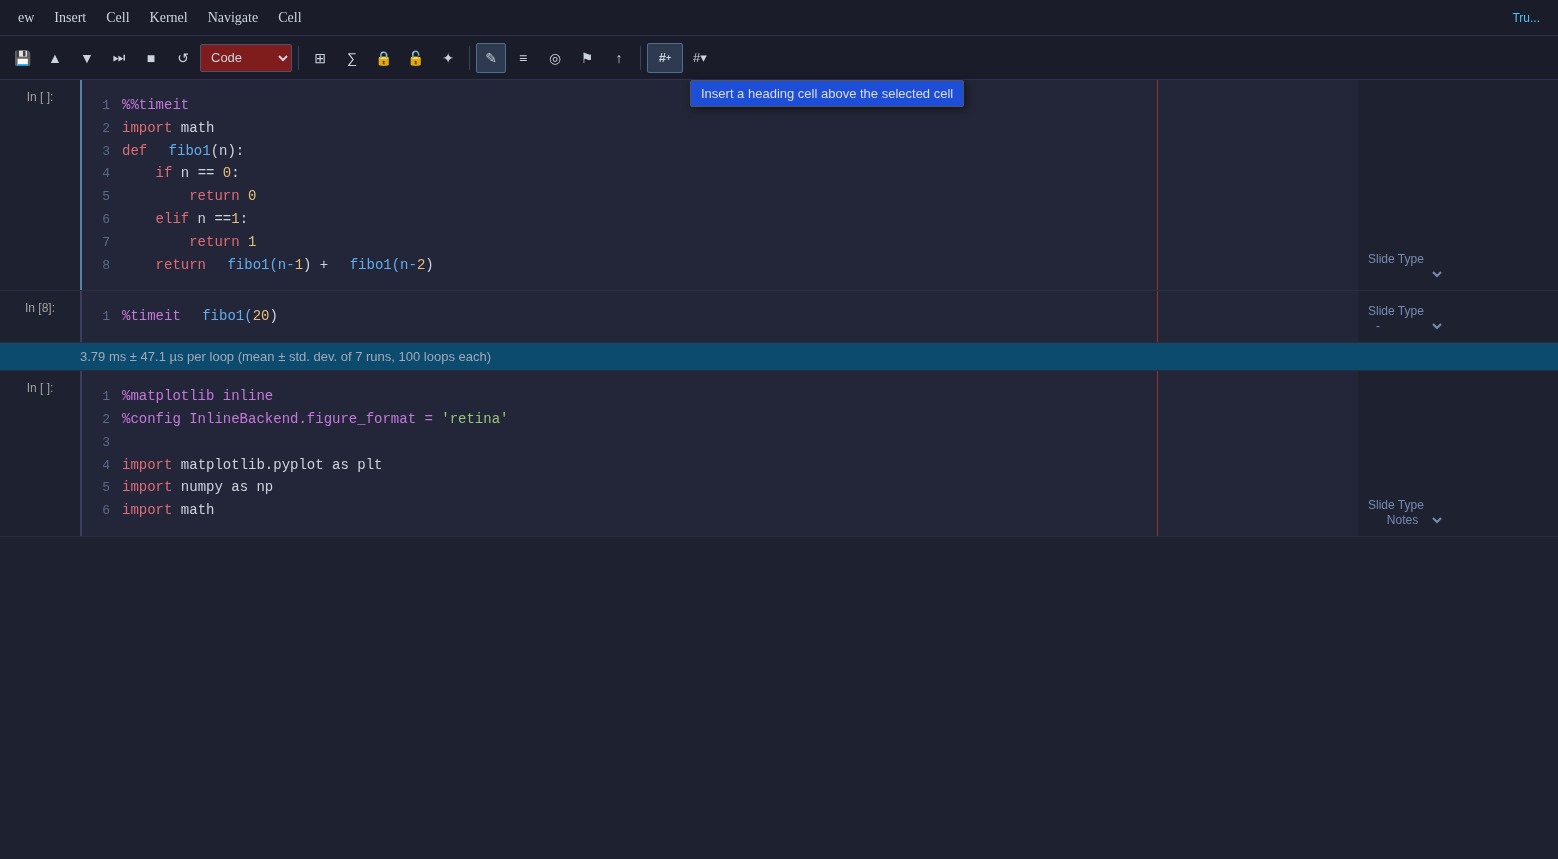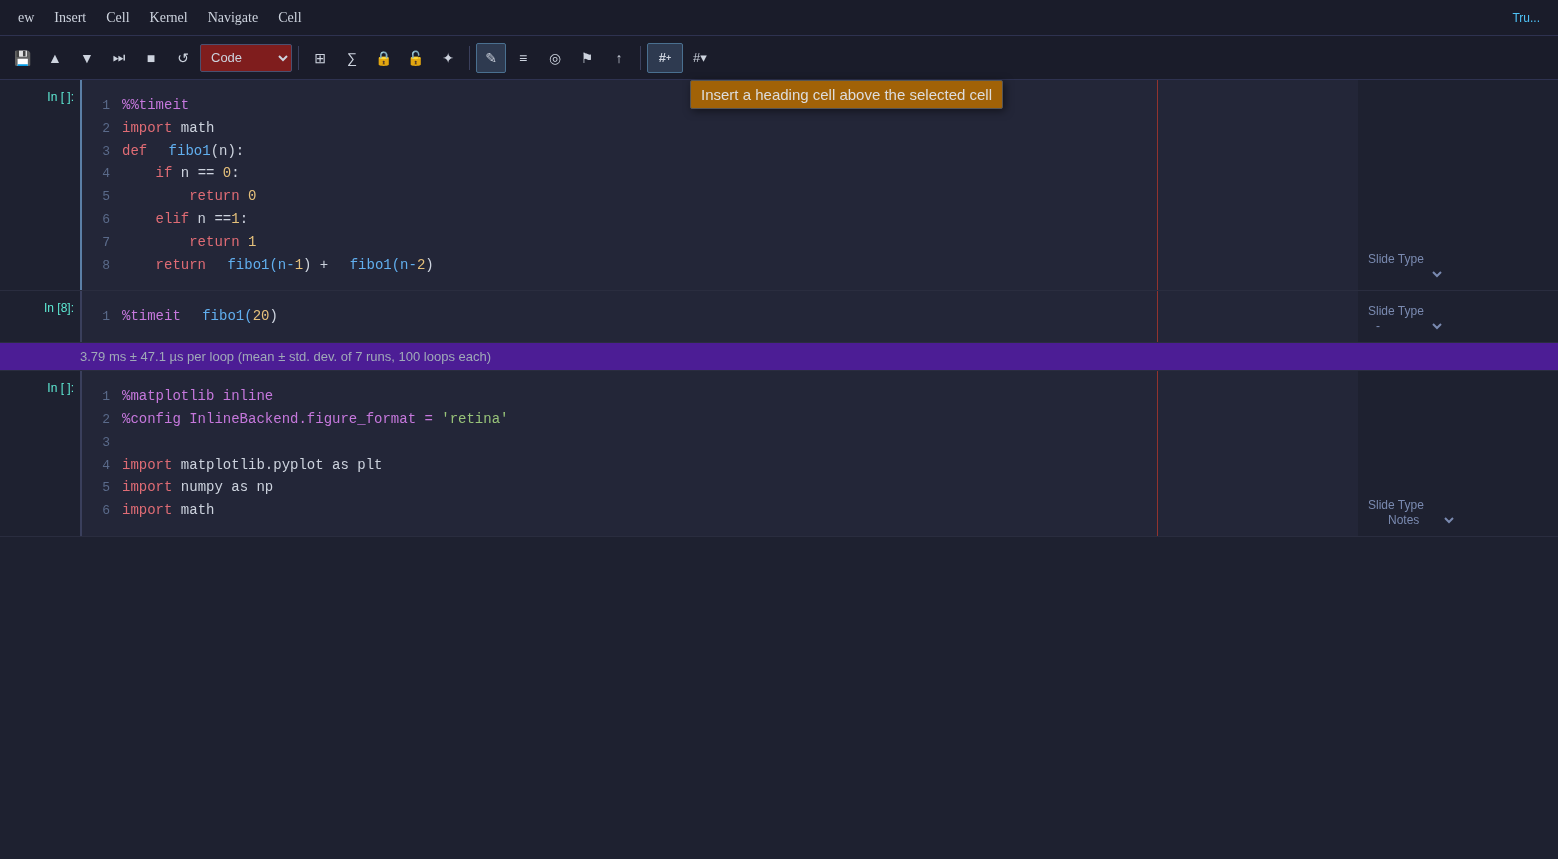--- a/index.html
+++ b/index.html
@@ -78,25 +78,25 @@
       cursor: pointer;
       height: 28px;
       width: 92px;
     }
 
     
     .tooltip {
       position: absolute;
       top: 44px;
       left: 690px;
-      background: #a16207;
+      background: #1d4ed8;
       border: 1px solid #555;
       color: #ddd;
       padding: 5px 10px;
-      font-size: 15px;
+      font-size: 13px;
       font-family: sans-serif;
       white-space: nowrap;
       z-index: 100;
       border-radius: 2px;
       box-shadow: 2px 2px 8px rgba(0,0,0,0.5);
     }
 
     
     .notebook {
       background: #1e2130;
@@ -108,22 +108,22 @@
     .cell {
       display: flex;
       align-items: stretch;
       border-bottom: 1px solid #2a2d3f;
       position: relative;
     }
     .cell-label {
       min-width: 80px;
       padding: 8px 6px;
       font-size: 12px;
-      color: #5eead4;
-      text-align: right;
+      color: #a3a3a3;
+      text-align: center;
       flex-shrink: 0;
       font-family: sans-serif;
       padding-top: 10px;
     }
     .cell-content {
       flex: 1;
       background: #232638;
       padding: 8px 12px;
       border-left: 2px solid #3a3f5c;
       min-height: 50px;
@@ -187,21 +187,21 @@
     
     .kw { color: #e06c75; } 
     .fn { color: #61afef; margin-left: 13px; } 
     .num { color: #e5c07b; } 
     .str { color: #98c379; } 
     .mag { color: #c678dd; }
     .default-text { color: #cdd3de; }
 
     
     .output-area {
-      background: #4c1d95;
+      background: #0c4a6e;
       padding: 6px 12px 6px 80px;
       font-size: 13px;
       color: #a0aab8;
       border-bottom: 1px solid #2a2d3f;
       font-family: sans-serif;
     }
   </style>
 </head>
 <body>
 
@@ -363,21 +363,21 @@
         </div>
         <div class="code-line">
           <span class="line-num">6</span>
           <span class="code-text"><span class="kw">import</span> <span class="default-text">math</span></span>
         </div>
       </div>
       <div class="red-line"></div>
     </div>
     <div class="cell-slide">
       <span style="color:#7a8ab0; font-size:12px;">Slide Type</span>
-      <select class="slide-dropdown" style="margin-left:16px;">
+      <select class="slide-dropdown" style="margin-left:4px;text-align:center;">
         <option value="Notes">Notes</option>
         <option></option>
         <option>Slide</option>
         <option>Sub-Slide</option>
         <option>Fragment</option>
         <option>Skip</option>
         <option>-</option>
       </select>
     </div>
   </div>

